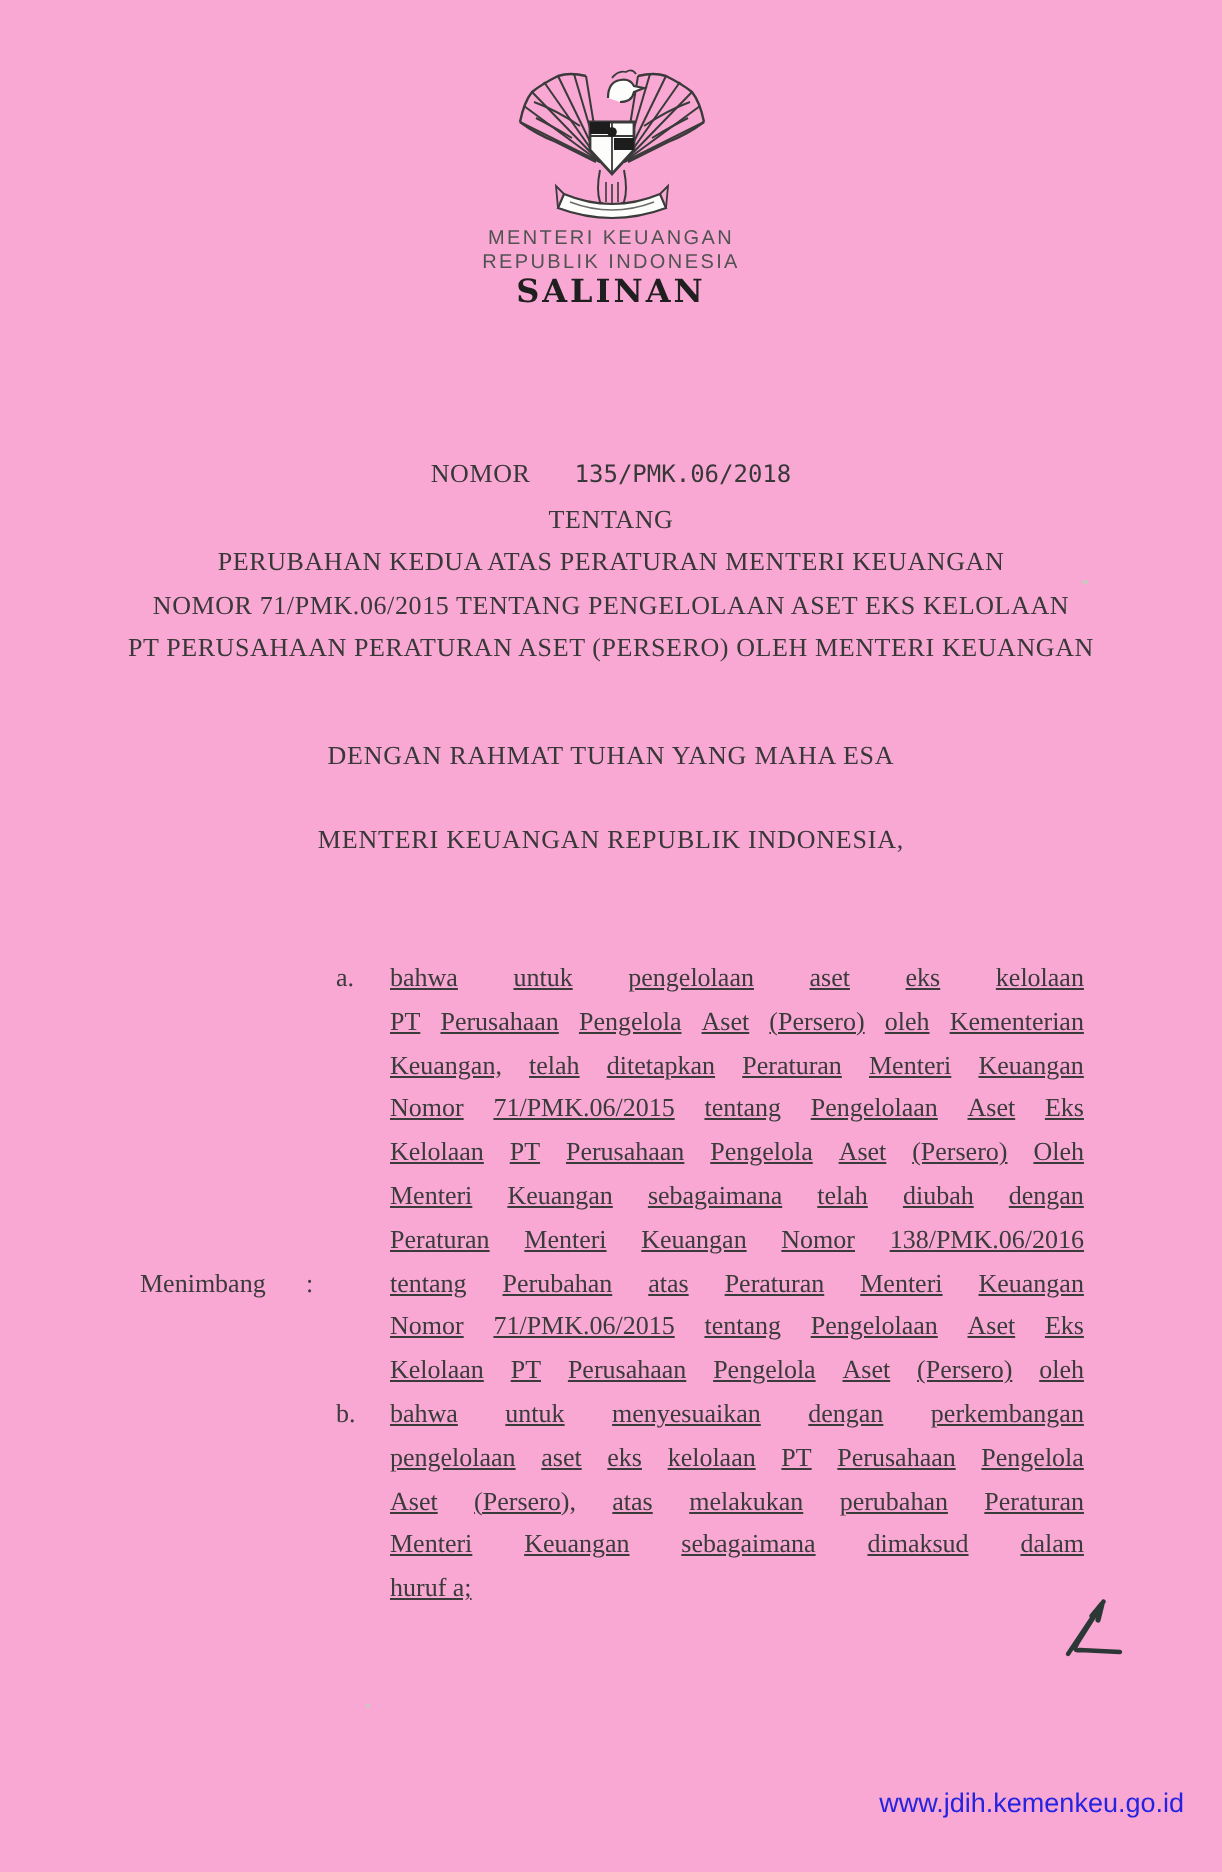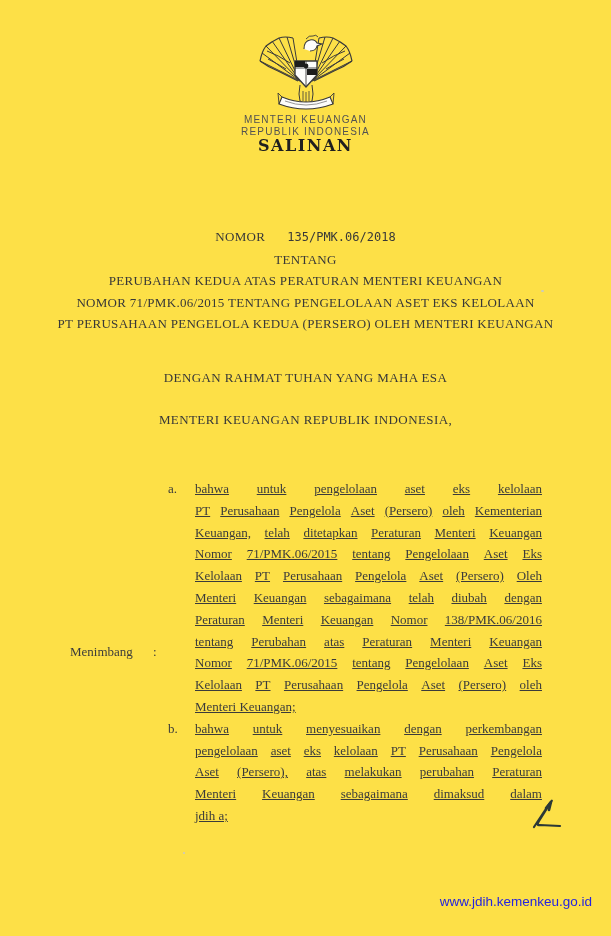--- a/index.html
+++ b/index.html
@@ -77,21 +77,21 @@
     font-size:13.5px; font-weight:500;
   }
   
   .speck { position:absolute; background:#c9c9c4; border-radius:50%; }
   .speck-1 { top:290px; left:541px; width:3px; height:2px; }
   .speck-2 { top:852px; left:183px; width:2px; height:2px; }
 </style>
 </head>
 <body>
 
-<div class="page" style="background: #fde047;">
+<div class="page" style="background: #f9a8d4;">
 
   <div class="emblem">
     <svg viewBox="0 0 104 80" width="104" height="80" fill="none" stroke="#3a3a3a" stroke-width="1">
 
       <g>
         <path d="M46 48 L6 28"></path>
           <path d="M46 48 L8 20"></path>
           <path d="M46 48 L12 13"></path>
         <path d="M46 48 L18 8"></path>
           <path d="M46 48 L25 5"></path>
@@ -139,21 +139,21 @@
   <div class="ministry-line ministry-2">REPUBLIK INDONESIA</div>
   <div class="salinan">SALINAN</div>
 
   <div class="title-block">
     <div>
       <span>NOMOR</span><span class="nomor-value">135/PMK.06/2018</span>
     </div>
     <div>TENTANG</div>
     <div>PERUBAHAN KEDUA ATAS PERATURAN MENTERI KEUANGAN</div>
     <div>NOMOR 71/PMK.06/2015 TENTANG PENGELOLAAN ASET EKS KELOLAAN</div>
-    <div>PT PERUSAHAAN PENGELOLA KEDUA (PERSERO) OLEH MENTERI KEUANGAN</div>
+    <div>PT PERUSAHAAN PERATURAN ASET (PERSERO) OLEH MENTERI KEUANGAN</div>
   </div>
 
   <div class="centered-line invocation">DENGAN RAHMAT TUHAN YANG MAHA ESA</div>
   <div class="centered-line issuer">MENTERI KEUANGAN REPUBLIK INDONESIA,</div>
 
   <div class="considering">
     <div class="cons-label">Menimbang</div>
     <div class="cons-colon">:</div>
     <div class="cons-items">
         <div class="cons-item">
@@ -234,21 +234,20 @@
             </div>
             <div class="line just">
               <span>Kelolaan</span>
               <span>PT</span>
               <span>Perusahaan</span>
               <span>Pengelola</span>
               <span>Aset</span>
               <span>(Persero)</span>
               <span>oleh</span>
             </div>
-            <div class="line last">Menteri Keuangan;</div>
           </div>
         </div>
         <div class="cons-item">
           <div class="cons-marker">b.</div>
           <div class="cons-body">
             <div class="line just">
               <span>bahwa</span>
               <span>untuk</span>
               <span>menyesuaikan</span>
               <span>dengan</span>
@@ -271,21 +270,21 @@
               <span>perubahan</span>
               <span>Peraturan</span>
             </div>
             <div class="line just">
               <span>Menteri</span>
               <span>Keuangan</span>
               <span>sebagaimana</span>
               <span>dimaksud</span>
               <span>dalam</span>
             </div>
-            <div class="line last">jdih a;</div>
+            <div class="line last">huruf a;</div>
           </div>
         </div>
       </div>
   </div>
 
   <div class="paraf">
     <svg viewBox="0 0 46 46" width="46" height="46" fill="none" stroke="#2c3836" stroke-width="2" stroke-linecap="round">
       <path d="M14 34 L30 10 Q33 6 31 9 L19 28 Q16 33 20 32 L40 33" stroke-width="2.2"></path>
       <path d="M26 15 L31 9 L29 17" stroke-width="2.6"></path>
     </svg>

